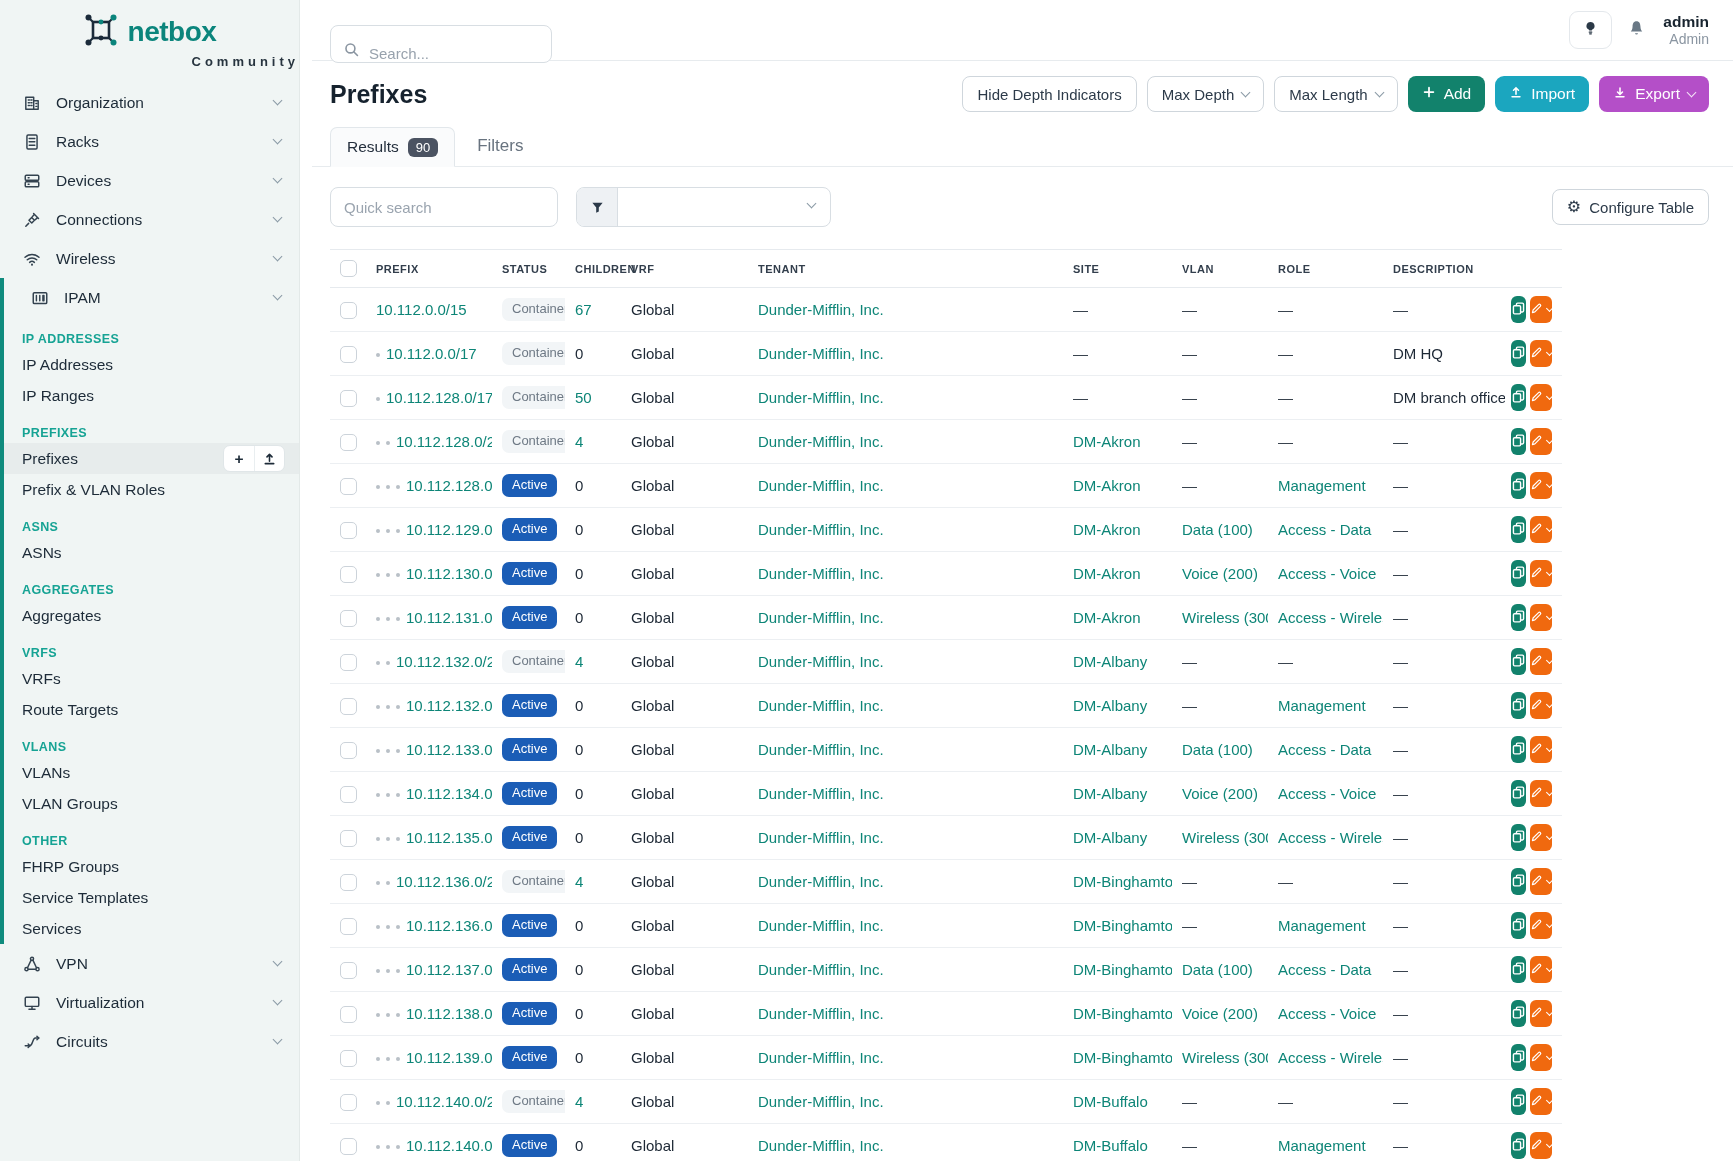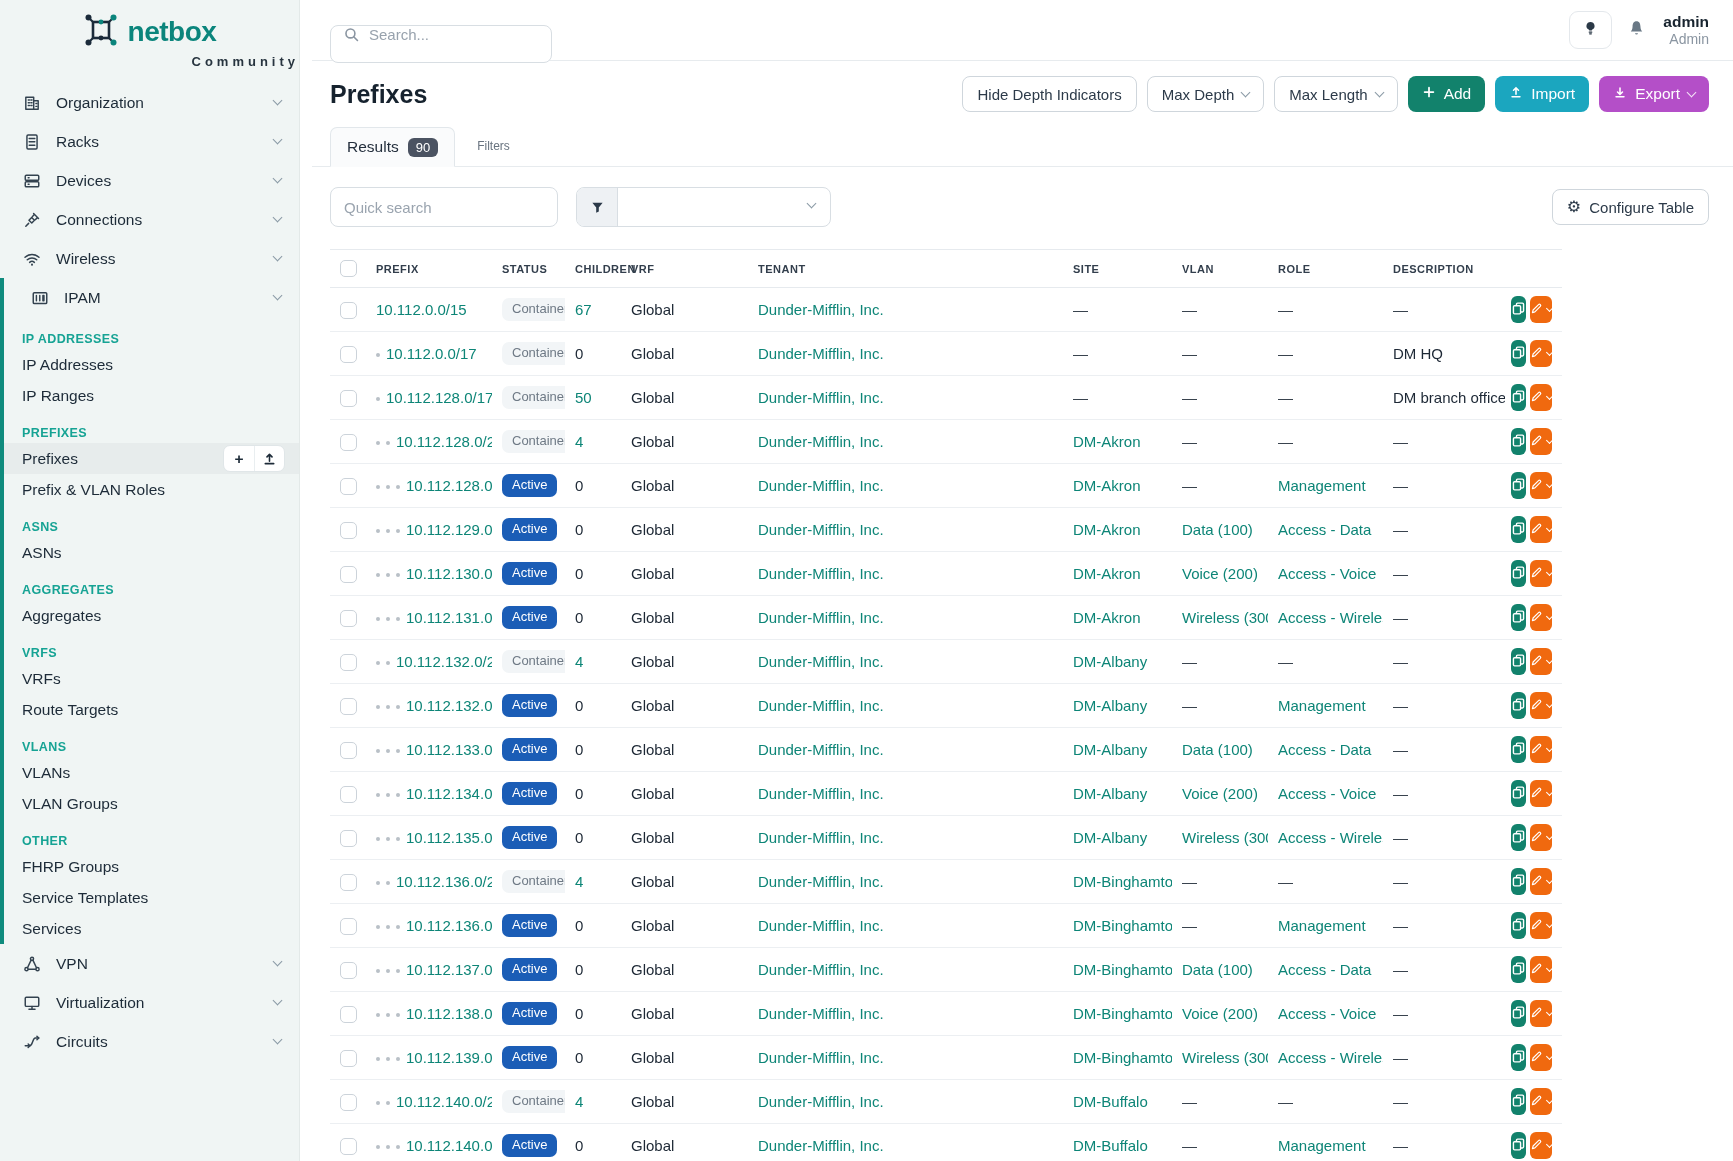--- a/index.html
+++ b/index.html
@@ -23,50 +23,50 @@
   .nav-sub { display:flex; align-items:center; height:31px; padding:0 14px 0 18px; font-size:15.5px; color:#1d2b38; cursor:pointer; }
   .nav-sub.active { background:#e7ecec; }
   .mini-group { margin-left:auto; display:flex; background:#fff; border:1px solid #e0e6e8; border-radius:7px; overflow:hidden; }
   .mini-btn { width:30px; height:25px; display:grid; place-items:center; color:#1d2b38; font-weight:bold; cursor:pointer; }
   .mini-btn + .mini-btn { border-left:1px solid #e9eef0; }
 
   
   .main { margin-left:312px; height:1161px; }
   .topbar { height:61px; border-bottom:1px solid #e7ebee; display:flex; align-items:center; padding:0 24px 0 18px; }
   .search-box { width:222px; height:38px; border:1px solid #d8dee3; border-radius:8px;
-    display:flex; align-items:flex-start; gap:9px; padding:0 12px; background:#fff;margin-top:28px; }
+    display:flex; align-items:flex-end; gap:9px; padding:0 12px; background:#fff;margin-top:28px; }
   .search-box input { border:none; outline:none; font-size:15px; color:#505c68; width:160px; font-family:inherit; background:transparent; }
   .search-box input::placeholder { color:#98a2ad; }
   .tb-right { margin-left:auto; display:flex; align-items:center; }
   .iconbtn { width:43px; height:38px; border:1px solid #e4e8ec; border-radius:9px; background:#fff;
     display:grid; place-items:center; cursor:pointer; }
   .bellwrap { margin-left:15px; cursor:pointer; display:grid; place-items:center; }
   .userblock { margin-left:17px; text-align:right; line-height:1.25; }
   .user-name { font-size:15.5px; font-weight:bold; color:#18242f; }
   .user-role { font-size:14px; color:#8a95a1; }
 
   .page-head { display:flex; align-items:center; padding:15px 24px 8px 18px; }
   .page-title { font-size:25px; font-weight:bold; color:#16222e; }
   .head-controls { margin-left:auto; display:flex; align-items:center; gap:10px; }
   .btn { height:36px; border-radius:8px; display:inline-flex; align-items:center; gap:8px;
     padding:0 14px; font-size:15px; cursor:pointer; border:none; font-family:inherit; }
   .btn-outline { background:#fff; border:1px solid #cfd6dc; color:#2c3a49; }
   .btn-outline .chev { border-color:#8a9aa5; }
   .btn-solid { color:#fff; font-size:15.5px; }
   .btn-add { background:#12826c; }
-  .btn-import { background:#1ba6bf; }
+  .btn-import { background:#1ba6bf;border-radius:9px; }
   .btn-export { background:#b44fc8; }
   .btn-solid .chev { border-color:#fff; opacity:.85; }
 
   .tabs { display:flex; align-items:flex-end; padding:6px 24px 0 18px; border-bottom:1px solid #e7ebee; }
   .tab-active { display:flex; align-items:center; gap:9px; height:40px; padding:0 16px;
     border:1px solid #e2e7eb; border-bottom:1px solid #fafbfc; border-radius:7px 7px 0 0;
     background:#fafbfc; margin-bottom:-1px; font-size:15.5px; color:#242f3d; cursor:pointer; }
   .tab-badge { background:#4b5362; color:#fff; font-size:13px; border-radius:6px; padding:2px 8px; }
-  .tab-plain { height:40px; display:flex; align-items:center; padding:0 22px; font-size:12px; color:#68737f; cursor:pointer; }
+  .tab-plain { height:40px; display:flex; align-items:center; padding:0 22px; font-size:17px; color:#68737f; cursor:pointer; }
 
   .toolbar { display:flex; align-items:center; padding:20px 24px 0 18px; }
   .quick-search { width:228px; height:40px; border:1px solid #d8dee3; border-radius:8px; padding:0 13px;
     font-size:15px; color:#505c68; outline:none; font-family:inherit; }
   .quick-search::placeholder { color:#9aa4af; }
   .filter-group { margin-left:18px; display:flex; height:40px; border:1px solid #d8dee3; border-radius:8px;
     overflow:hidden; background:#fff; }
   .fg-icon { width:41px; background:#eef1f4; border-right:1px solid #d8dee3; display:grid; place-items:center; cursor:pointer; }
   .fg-select { width:212px; position:relative; cursor:pointer; }
   .fg-select .chev { position:absolute; right:15px; top:16px; }

